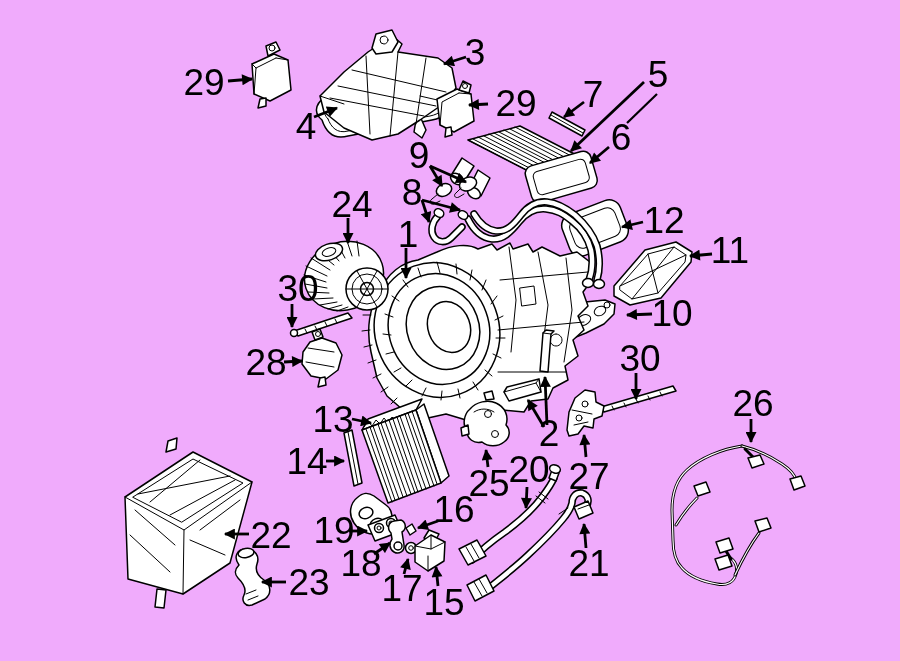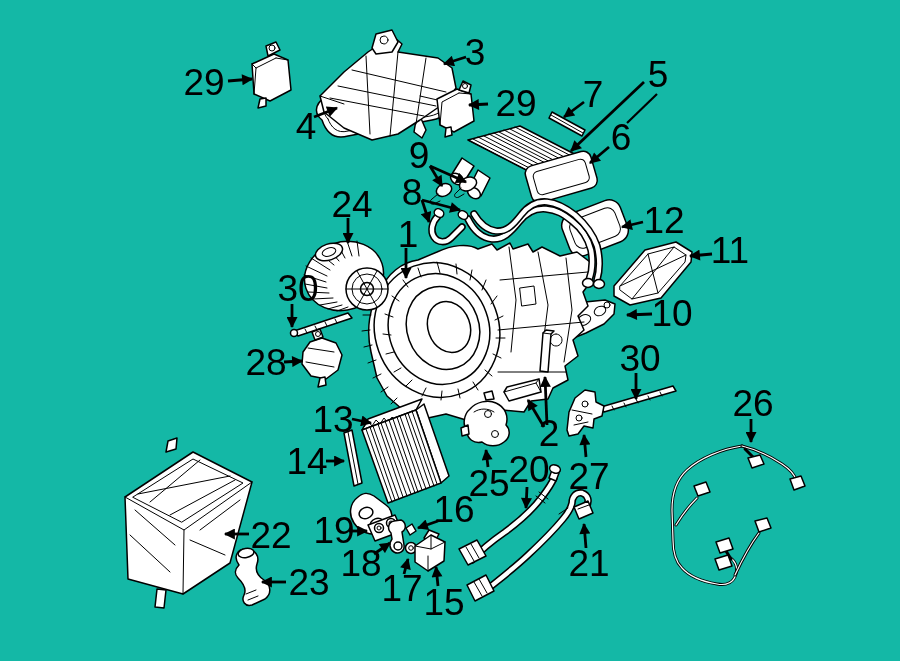--- a/index.html
+++ b/index.html
@@ -1,16 +1,16 @@
 <!DOCTYPE html>
 <html><head>
 <meta charset="utf-8">
 <style>
   html,body{margin:0;padding:0;background:#fff;}
-  #stage{position:relative;width:900px;height:661px;background:#14b8a6;overflow:hidden;}
+  #stage{position:relative;width:900px;height:661px;background:#f0abfc;overflow:hidden;}
   svg{display:block;}
   .ln{fill:none;stroke:#000;stroke-width:1.5;stroke-linejoin:round;stroke-linecap:round;}
   .fw{fill:#fff;stroke:#000;stroke-width:1.5;stroke-linejoin:round;stroke-linecap:round;}
   .thin{fill:none;stroke:#000;stroke-width:1;stroke-linejoin:round;stroke-linecap:round;}
   .tube{fill:none;stroke:#000;stroke-width:7.5;stroke-linecap:round;}
   .tubecore{fill:none;stroke:#fff;stroke-width:4.4;stroke-linecap:round;}
   .wire{fill:none;stroke:#000;stroke-width:3;stroke-linecap:round;}
   .wirecore{fill:none;stroke:#fff;stroke-width:1.2;stroke-linecap:round;}
   .arrow{fill:none;stroke:#000;stroke-width:2.8;}
   .leader{fill:none;stroke:#000;stroke-width:2.2;}

